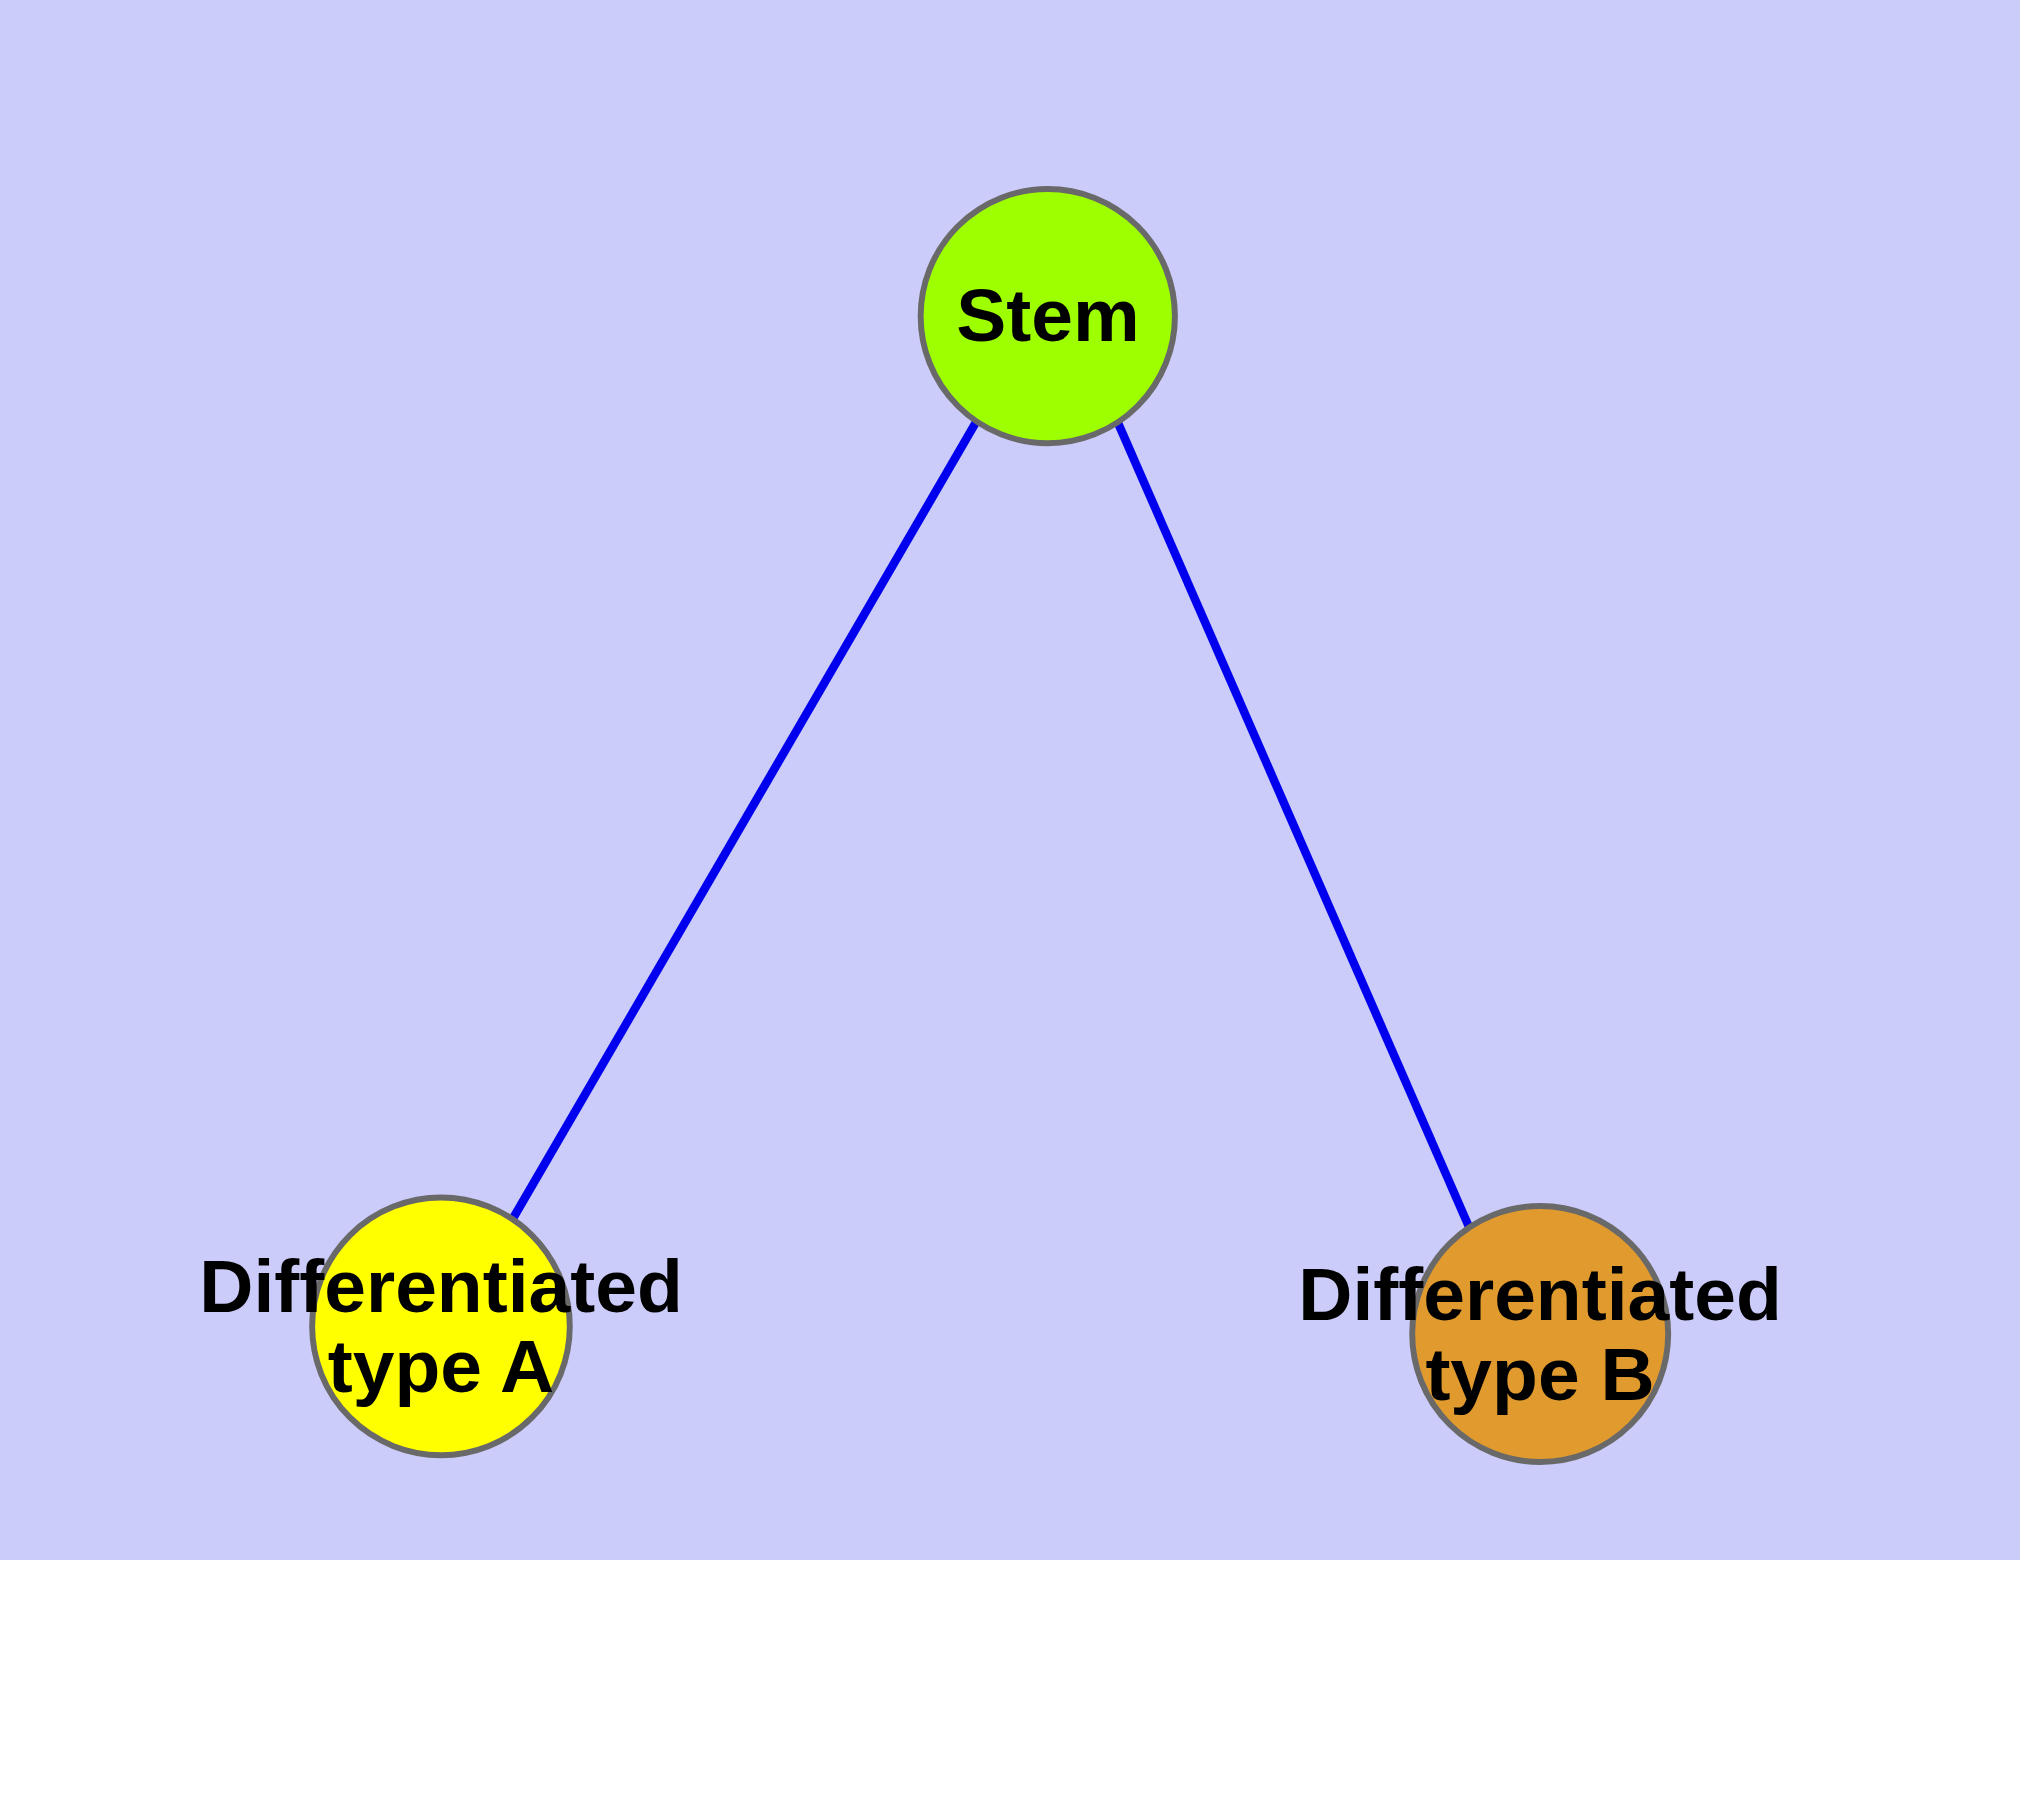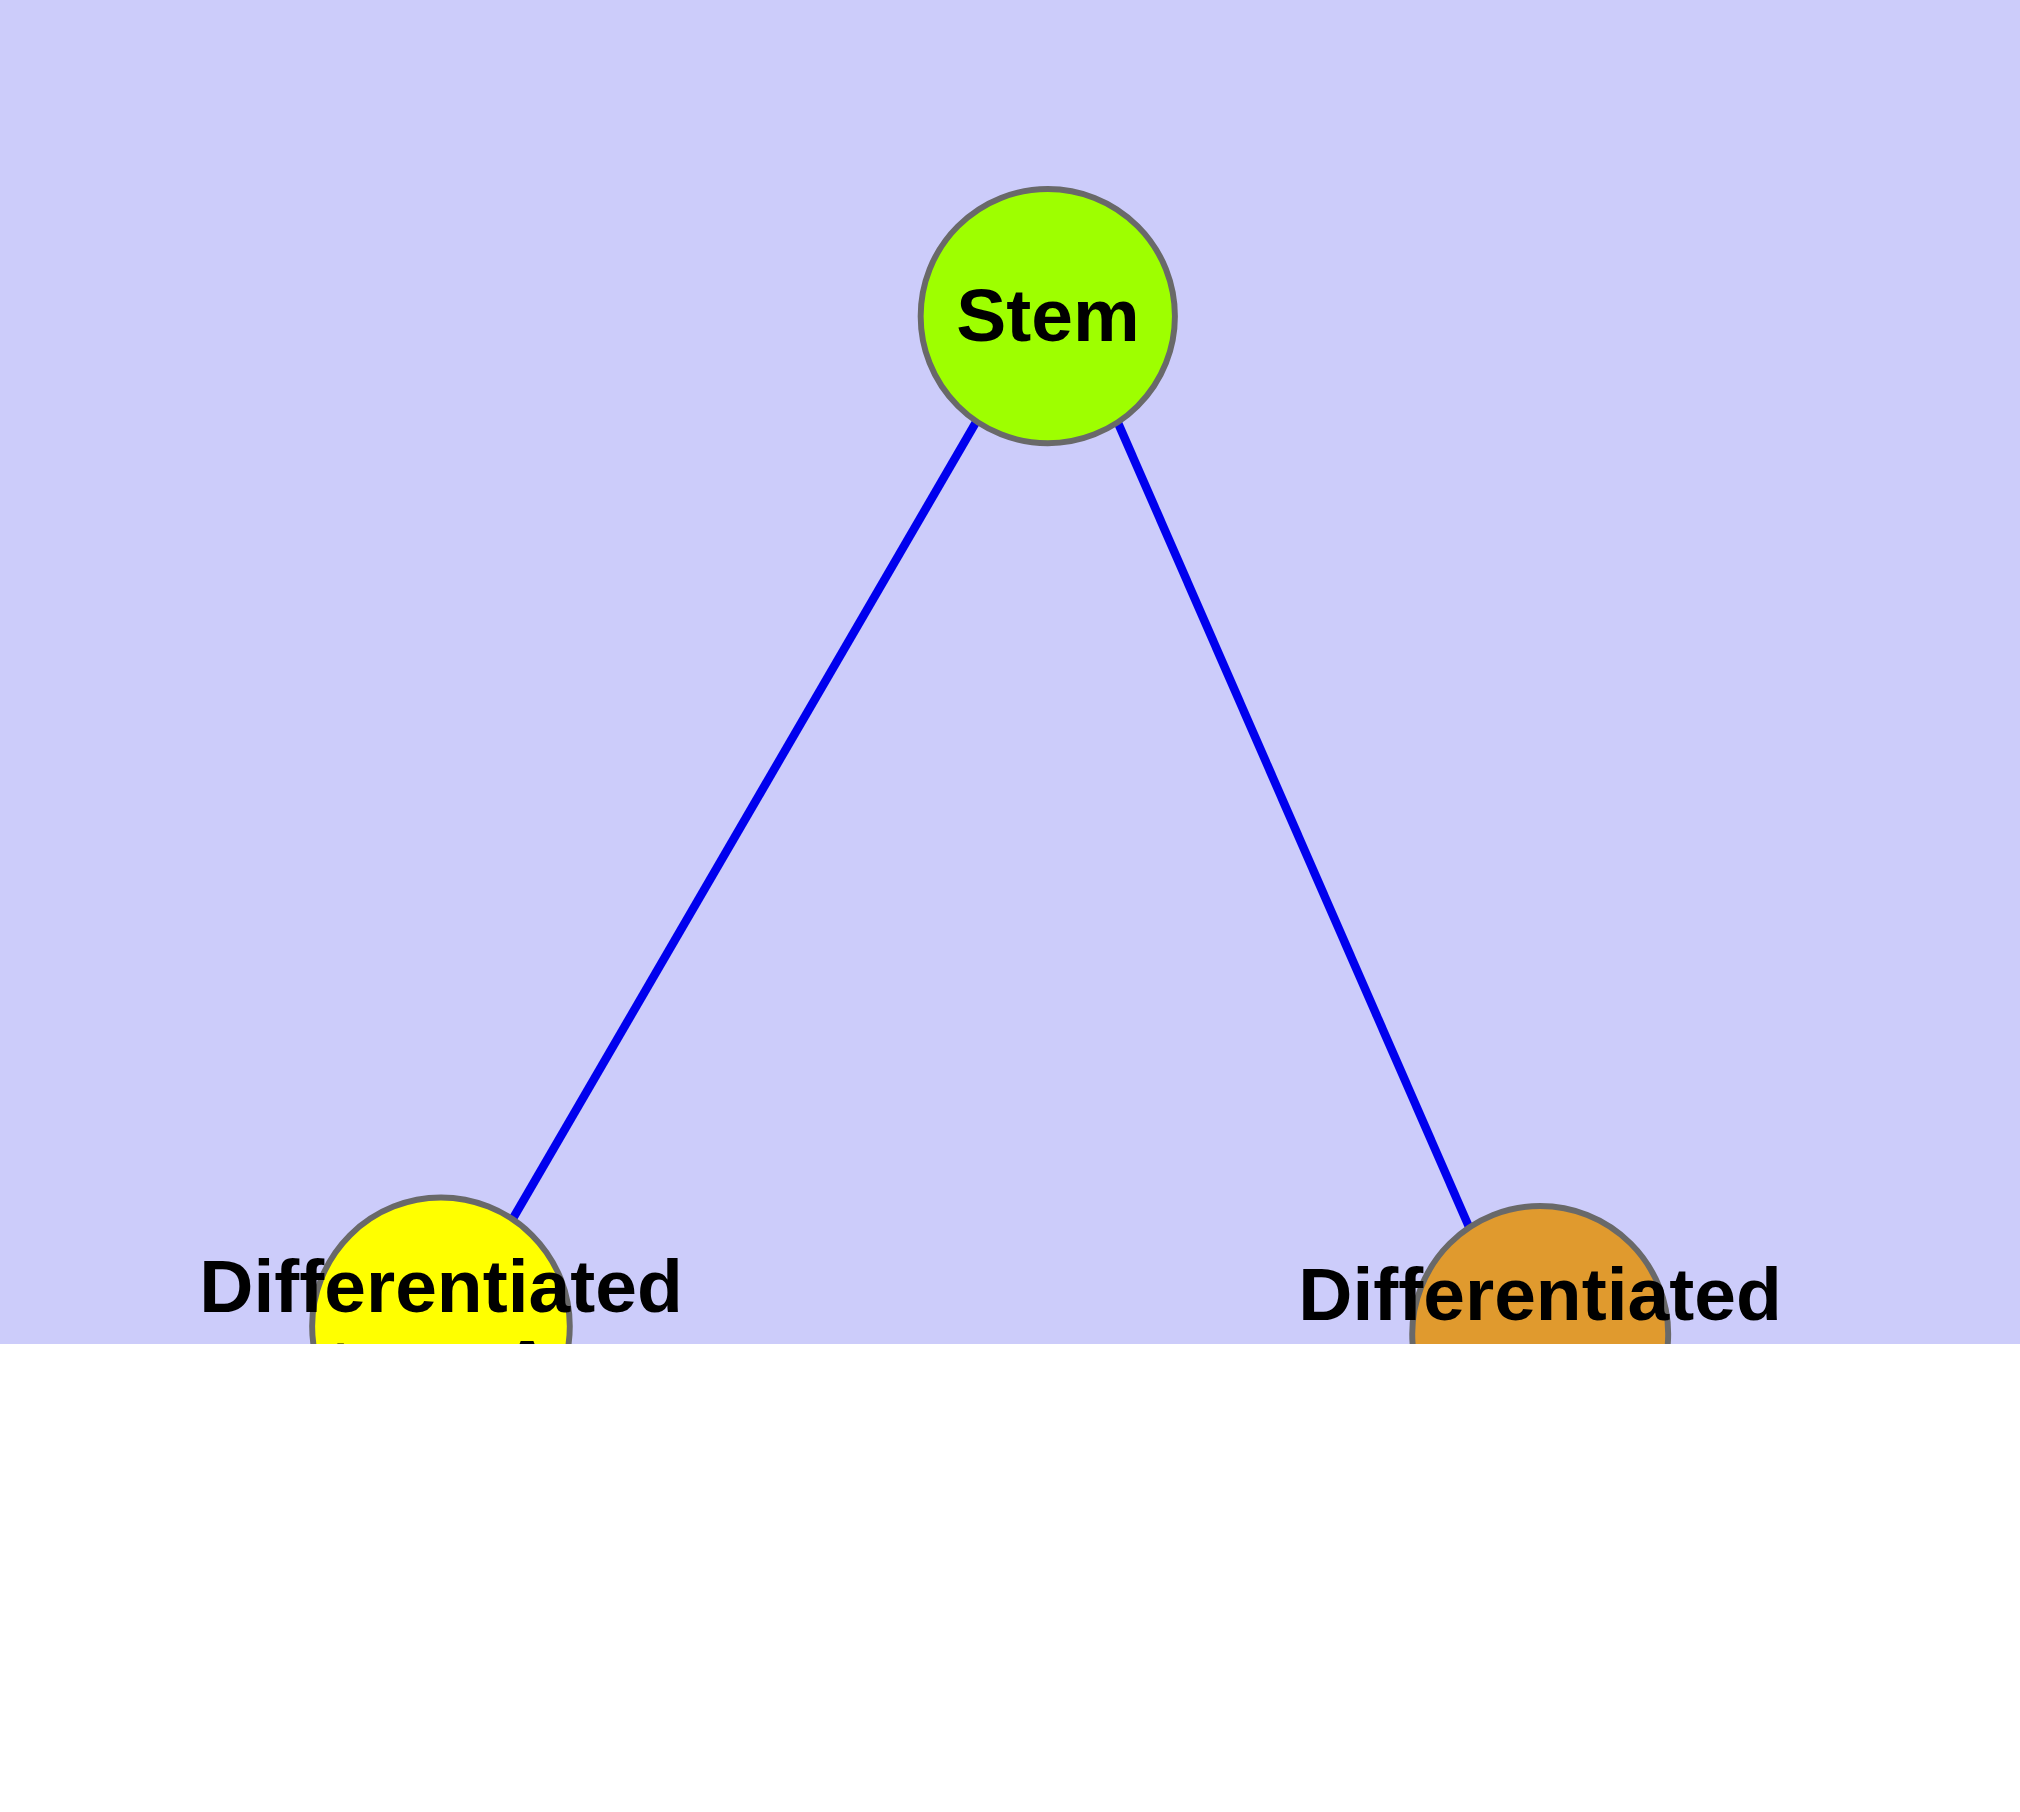--- a/index.html
+++ b/index.html
@@ -35,21 +35,21 @@
     color: #000000;
     line-height: 1.06;
     white-space: pre;
     pointer-events: none;
     transform: translate(-50%, -50%);
   }
 </style>
 </head>
 <body>
 
-<div id="canvas" style="width: 2021px; height: 1344px;">
+<div id="canvas" style="width: 2021px; height: 1560px;">
 
   <div id="bg-rect" style="background: rgb(204, 204, 250);"></div>
 
   <svg id="graph-svg" viewBox="0 0 2384 2138" style="width: 2021px; height: 1812px;">
     <g id="edges-group">
         <line x1="1152" y1="497" x2="603" y2="1441" stroke="#0000ee" stroke-width="10" stroke-linecap="butt"></line>
         <line x1="1318" y1="497" x2="1734" y2="1450" stroke="#0000ee" stroke-width="10" stroke-linecap="butt"></line>
       </g>
     <g id="nodes-group">
         <circle cx="1236" cy="373" r="150" fill="#9eff00" stroke="#696969" stroke-width="7"></circle>

